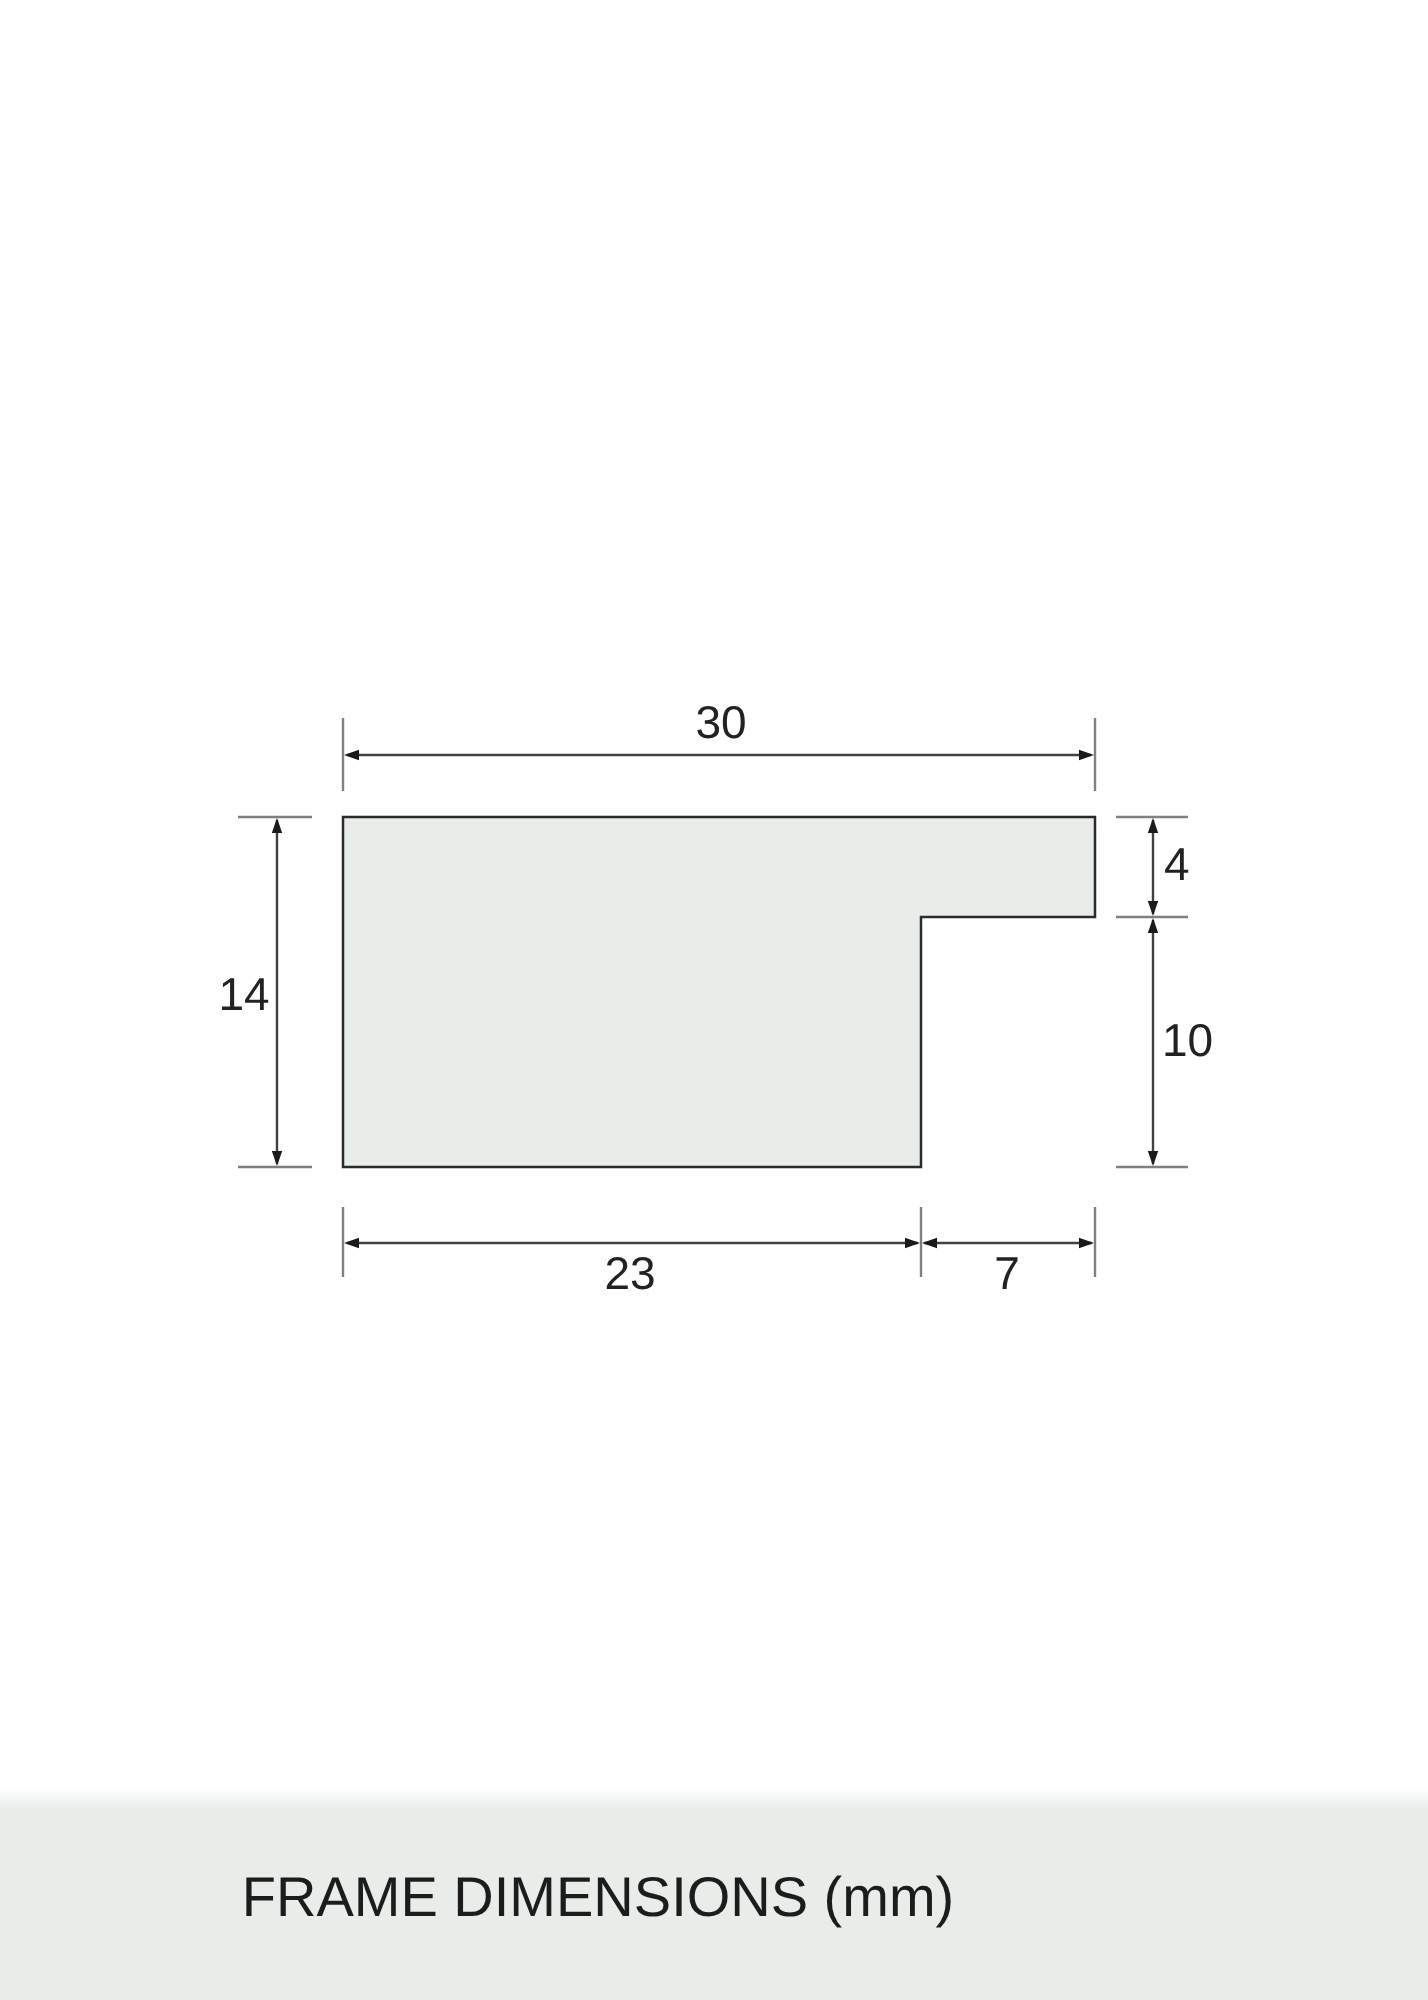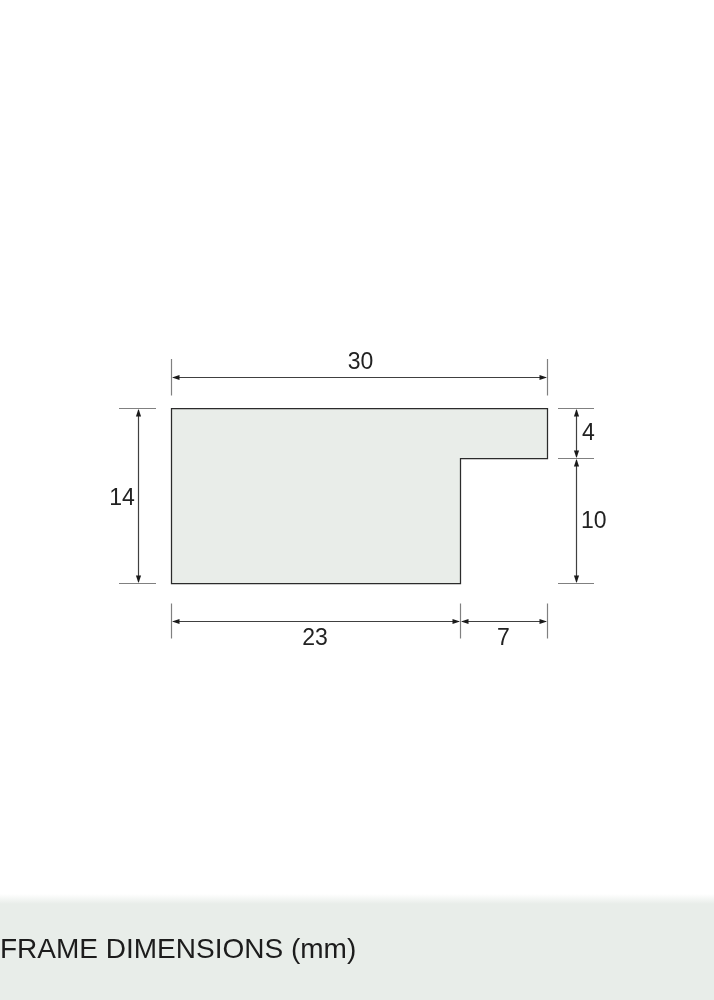--- a/index.html
+++ b/index.html
@@ -63,14 +63,14 @@
     <line x1="462" y1="621.5" x2="546" y2="621.5" stroke="#404040" stroke-width="1.2"></line>
     <polygon points="461,621.5 468.5,618.9 468.5,624.1" fill="#1a1a1a"></polygon>
     <polygon points="547,621.5 539.5,618.9 539.5,624.1" fill="#1a1a1a"></polygon>
     <text x="503.5" y="644.5" font-size="23" fill="#222" text-anchor="middle">7</text>
   </g>
 </svg>
 
 <div class="abs" style="left:0;top:894px;width:714px;height:106px;
      background:linear-gradient(to bottom,#ffffff 0px,#e8ede9 10px,#e8ede9 100%);"></div>
 
-<div class="abs" style="left:0;top:933px;width:566px;
+<div class="abs" style="left:16px;top:933px;width:566px;text-align:center;
      font-size:28px;line-height:32px;color:#1c1c1c;">FRAME DIMENSIONS (mm)</div>
 
 </body></html>

